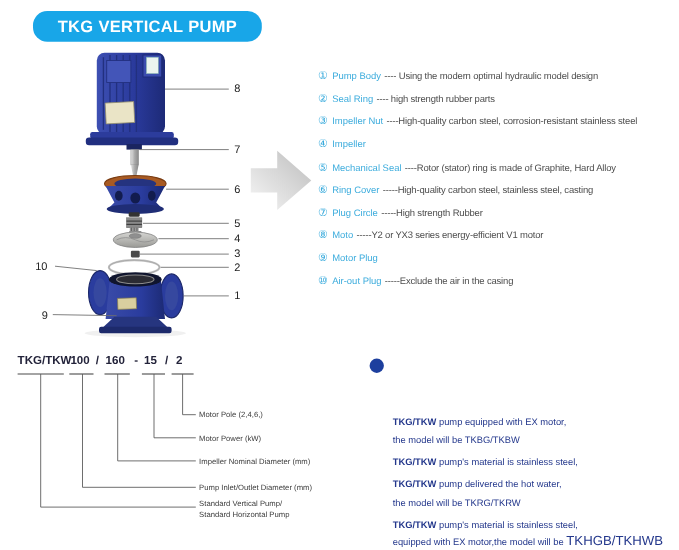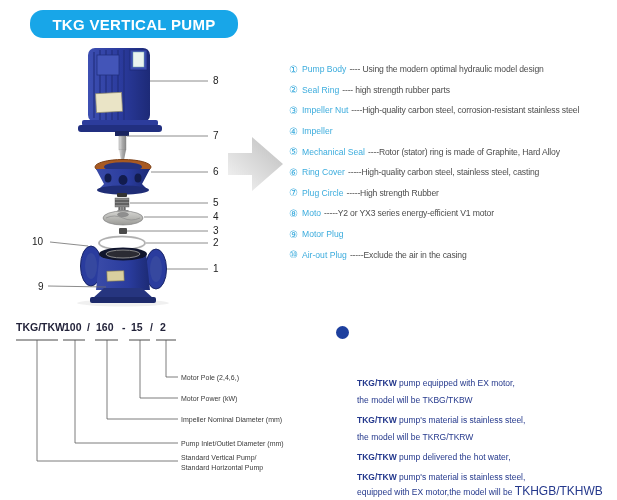--- a/index.html
+++ b/index.html
@@ -256,19 +256,19 @@
       <text x="181" y="150">Standard Vertical Pump/</text>
       <text x="181" y="160">Standard  Horizontal Pump</text>
     </g>
   </svg>
 
   <div class="note-bullet"></div>
   <div class="notes">
     <div class="note-line"><span class="nb">TKG/TKW</span><span> pump equipped with EX motor,</span><span class="nbig"></span></div>
     <div class="note-line"><span class="nb"></span><span>the model will be TKBG/TKBW</span><span class="nbig"></span></div>
     <div class="note-line gap"><span class="nb">TKG/TKW</span><span> pump's material is stainless steel,</span><span class="nbig"></span></div>
+    <div class="note-line gap"><span class="nb">TKG/TKW</span><span> pump delivered the hot water,</span><span class="nbig"></span></div>
     <div class="note-line"><span class="nb"></span><span>the model will be TKRG/TKRW</span><span class="nbig"></span></div>
-    <div class="note-line gap"><span class="nb">TKG/TKW</span><span> pump delivered the hot water,</span><span class="nbig"></span></div>
     <div class="note-line gap"><span class="nb">TKG/TKW</span><span> pump's material is stainless steel,</span><span class="nbig"></span></div>
     <div class="note-line tight"><span class="nb"></span><span>equipped with EX motor,the model will be </span><span class="nbig">TKHGB/TKHWB</span></div>
   </div>
 
 </div>
 
 </body></html>

